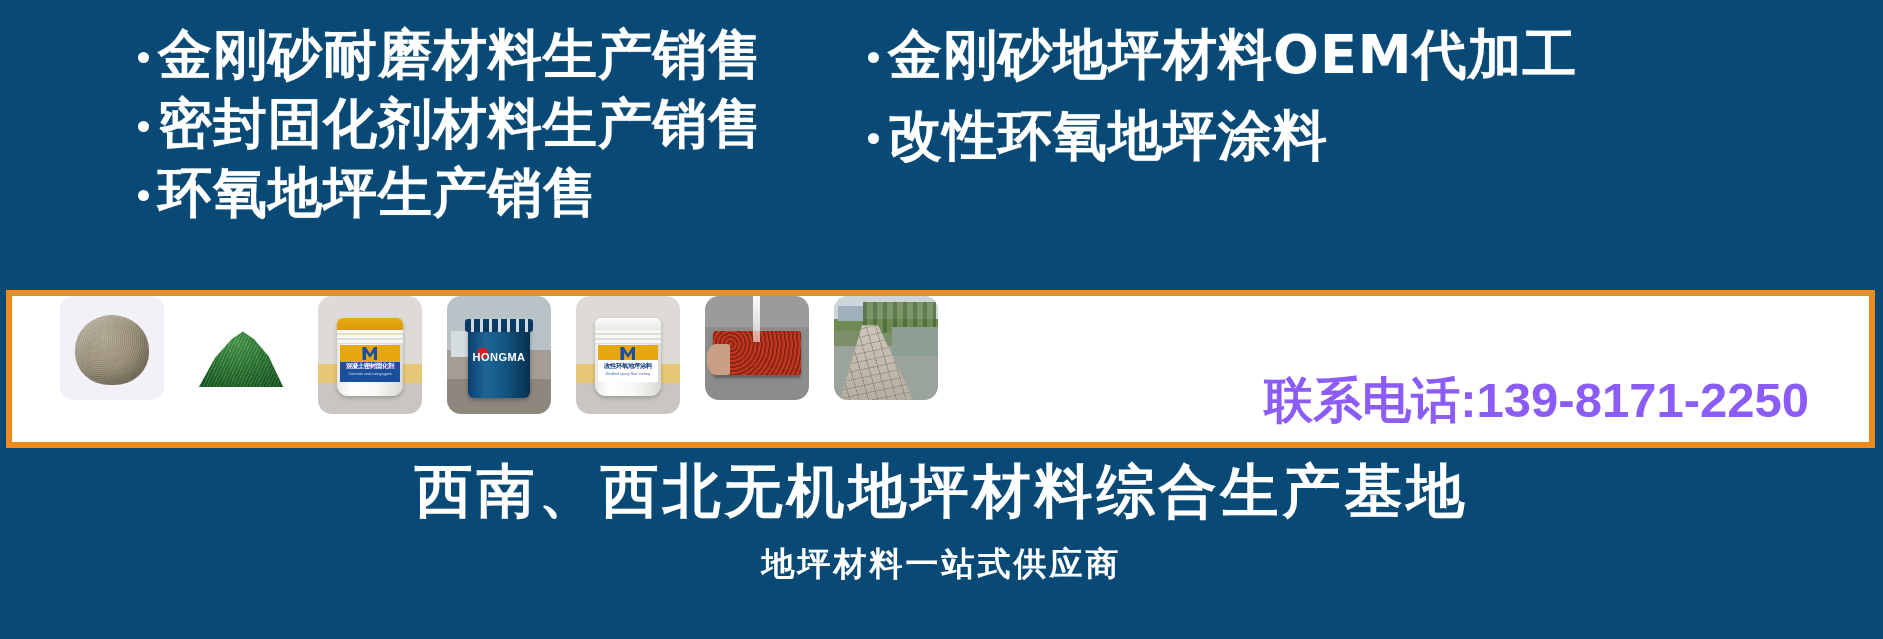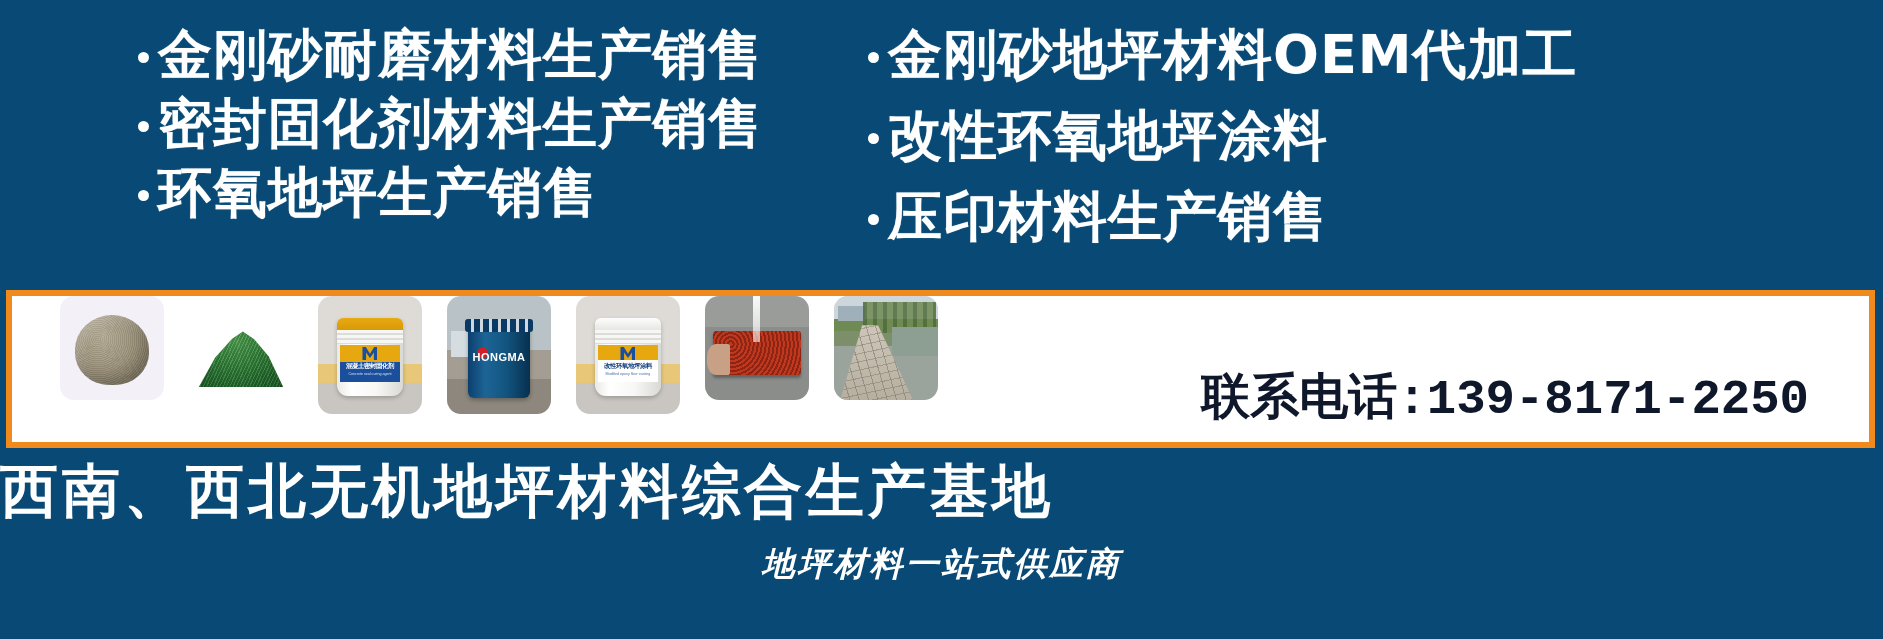--- a/index.html
+++ b/index.html
@@ -216,53 +216,53 @@
     background:
       repeating-linear-gradient(74deg, rgba(120,115,108,.55) 0 1px, rgba(0,0,0,0) 1px 9px),
       repeating-linear-gradient(-12deg, rgba(120,115,108,.45) 0 1px, rgba(0,0,0,0) 1px 8px),
       linear-gradient(#cec7b9,#b6ae9e);
     clip-path:polygon(30% 0, 52% 0, 100% 100%, 0 100%);
   }
 
   
   #phone{
     margin-left:auto;margin-right:60px;
-    color:#0f172a;
+    color:#8b5cf6;
     font-weight:bold;
     font-size:49px;
     line-height:52px;
     white-space:nowrap;
     letter-spacing:0px;
-    font-family:Liberation Mono, monospace;
+    font-family:Liberation Sans, sans-serif;
     align-self:flex-end;
     margin-bottom:16px;
   }
 
   
   #headline{
     position:absolute;
     left:0;top:460px;width:1883px;
+    text-align:center;
     color:#ffffff;
     font-size:58px;
     line-height:62px;
     font-weight:bold;
     letter-spacing:4px;
     font-family:"DejaVu Sans","Liberation Sans",sans-serif;
   }
   #subheadline{
     position:absolute;
     left:0;top:545px;width:1883px;
     text-align:center;
     color:#ffffff;
     font-size:33px;
     line-height:38px;
     font-weight:bold;
     letter-spacing:3px;
     font-family:"DejaVu Sans","Liberation Sans",sans-serif;
-    font-style:italic;
   }
 </style>
 </head>
 <body>
 
 <div id="banner">
 
   <div id="bullets">
 
     <div class="bullet-col left">
@@ -281,24 +281,20 @@
     </div>
 
     <div class="bullet-col right">
       <div class="bullet-line">
         <span class="bullet-dot"></span>
         <span class="bullet-text">金刚砂地坪材料OEM代加工</span>
       </div>
       <div class="bullet-line">
         <span class="bullet-dot"></span>
         <span class="bullet-text">改性环氧地坪涂料</span>
-      </div>
-      <div class="bullet-line">
-        <span class="bullet-dot"></span>
-        <span class="bullet-text">压印材料生产销售</span>
       </div>
     </div>
 
   </div>
 
   <div id="product-frame">
 
     <div id="product-list">
 
       <div class="product-thumb">

